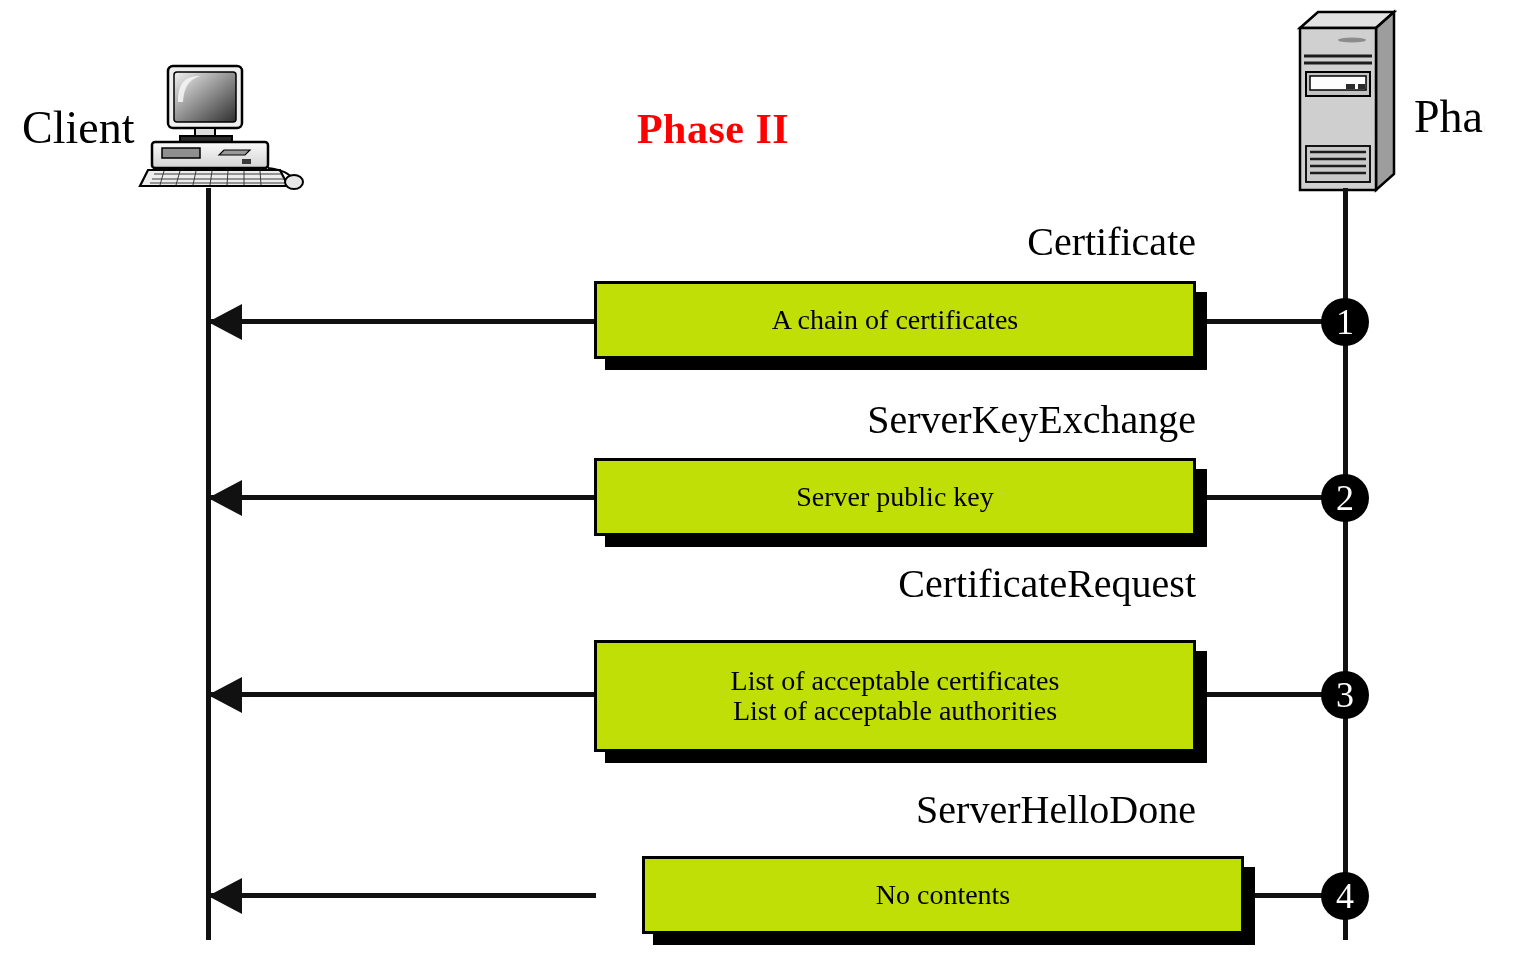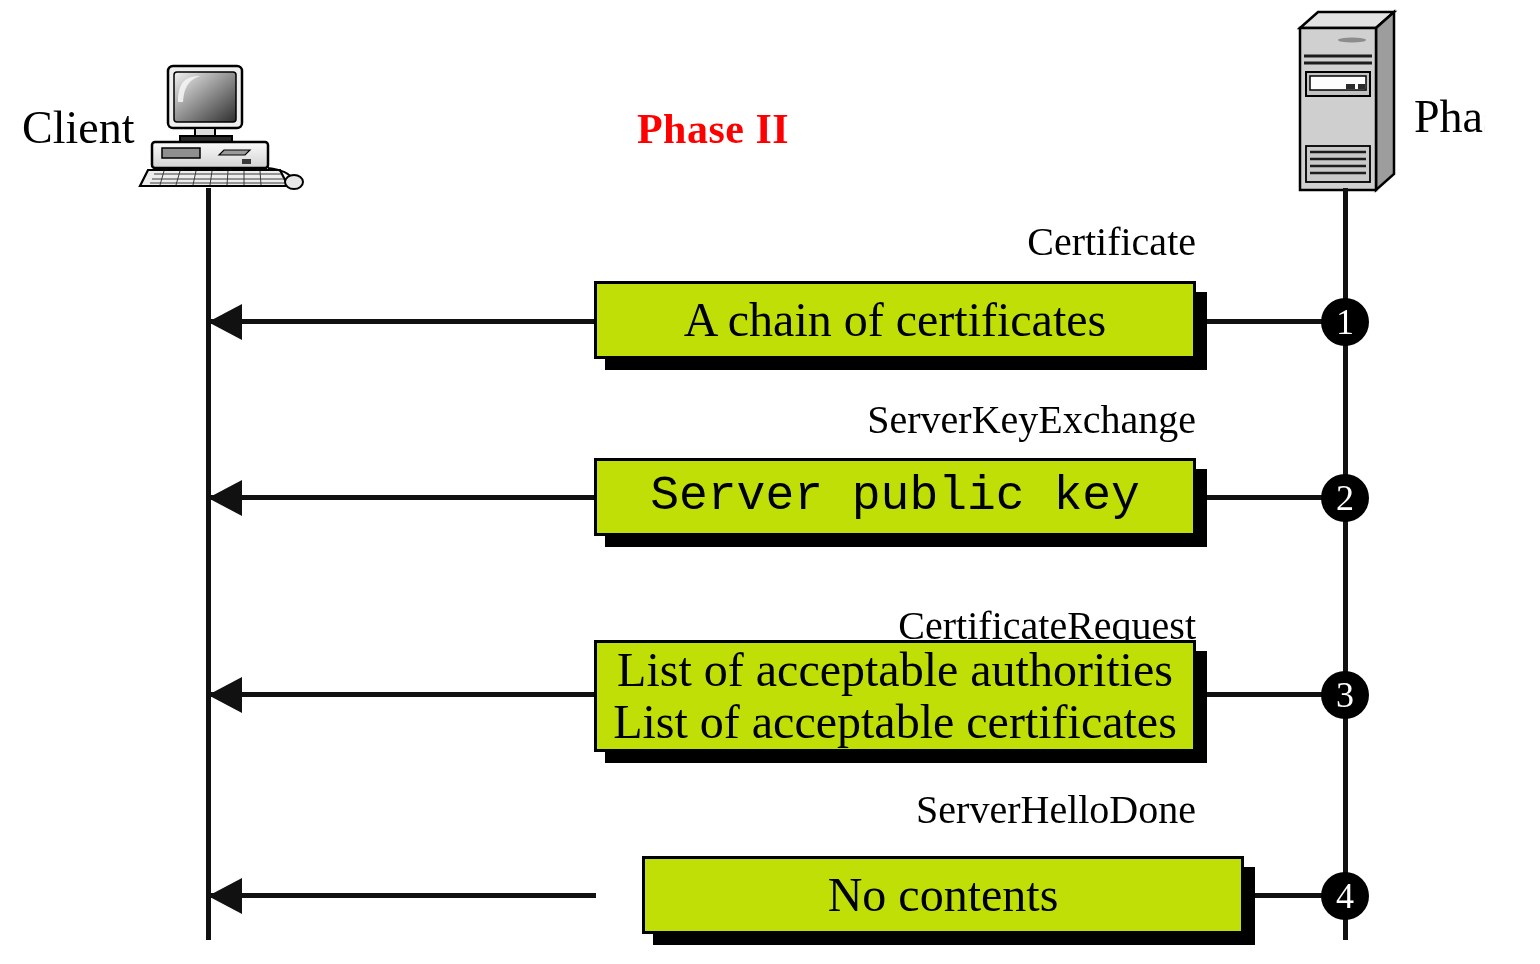--- a/index.html
+++ b/index.html
@@ -105,21 +105,21 @@
     border: 3px solid #000000;
     box-shadow: 11px 11px 0 0 #000000;
     box-sizing: border-box;
     display: flex;
     flex-direction: column;
     align-items: center;
     justify-content: center;
     z-index: 3;
   }
   .msg-box-line {
-    font-size: 48px;
+    font-size: 28px;
     color: #000000;
     line-height: 1.08;
     white-space: nowrap;
     text-align: center;
   }
 
   
   .step-circle {
     position: absolute;
     left: 1321px;
@@ -238,34 +238,34 @@
       <div class="msg-box-line">A chain of certificates</div>
     </div>
     <div class="step-circle" style="top:298px;">1</div>
   </div>
 
   <div class="msg-row">
     <div class="msg-caption" style="top:400px;">ServerKeyExchange</div>
     <div class="connector-left" style="top:495px;"></div>
     <div class="arrow-head" style="top:480px;"></div>
     <div class="connector-right" style="top:495px;"></div>
-    <div class="msg-box" style="top:458px; height:78px;font-family:Liberation Mono, monospace;">
+    <div class="msg-box" style="top:458px; height:78px;">
       <div class="msg-box-line">Server public key</div>
     </div>
     <div class="step-circle" style="top:474px;">2</div>
   </div>
 
   <div class="msg-row">
-    <div class="msg-caption" style="top:606px;">CertificateRequest</div>
+    <div class="msg-caption" style="top:564px;">CertificateRequest</div>
     <div class="connector-left" style="top:692px;"></div>
     <div class="arrow-head" style="top:677px;"></div>
     <div class="connector-right" style="top:692px;"></div>
     <div class="msg-box" style="top:640px; height:112px;">
+      <div class="msg-box-line">List of acceptable certificates</div>
       <div class="msg-box-line">List of acceptable authorities</div>
-      <div class="msg-box-line">List of acceptable certificates</div>
     </div>
     <div class="step-circle" style="top:671px;">3</div>
   </div>
 
   <div class="msg-row">
     <div class="msg-caption" style="top:790px;margin-left:13px;">ServerHelloDone</div>
     <div class="connector-left" style="top:893px;"></div>
     <div class="arrow-head" style="top:878px;"></div>
     <div class="connector-right" style="top:893px;"></div>
     <div class="msg-box" style="top:856px; height:78px;margin-left:48px;">

